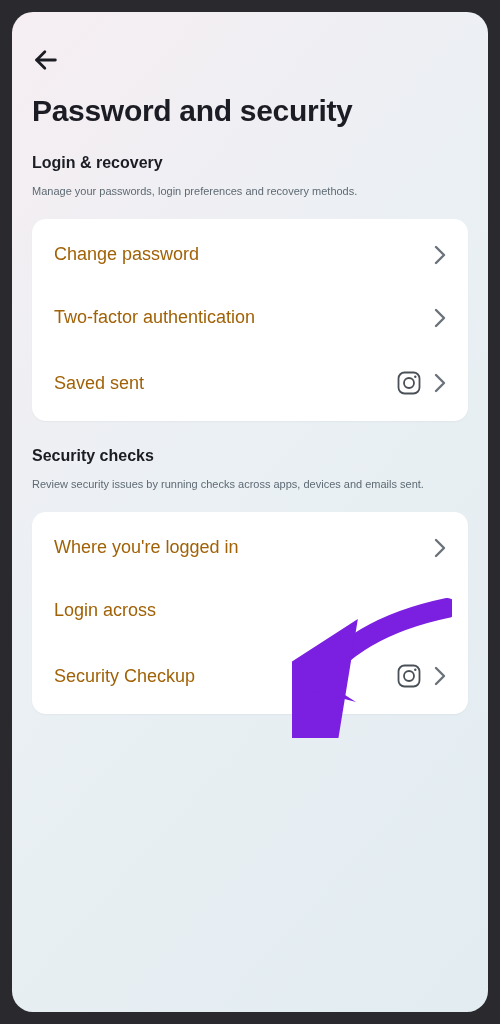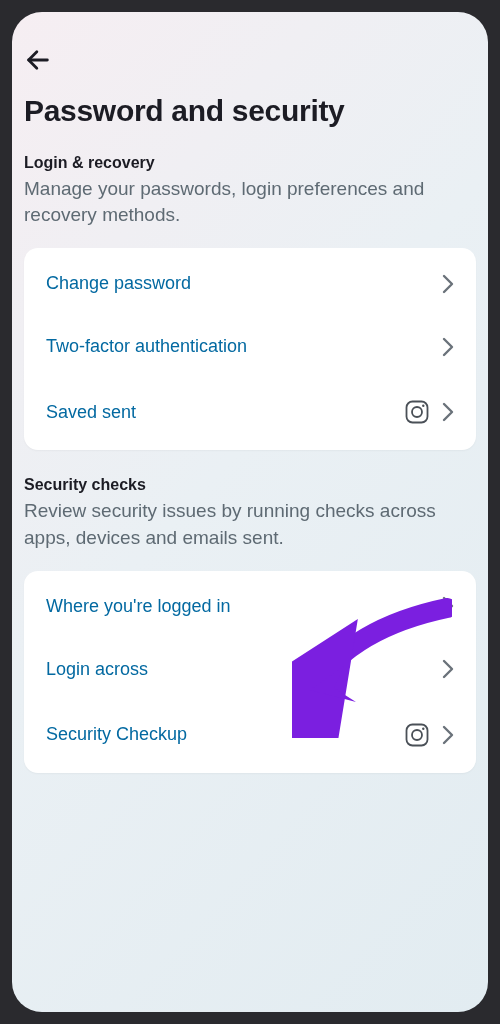--- a/index.html
+++ b/index.html
@@ -6,24 +6,24 @@
     body {
       width: 500px;
       height: 1024px;
       background: #2a2a2e;
       padding: 12px;
       font-family: -apple-system, BlinkMacSystemFont, 'Segoe UI', Helvetica, Arial, sans-serif;
     }
     .device {
       width: 100%;
       height: 100%;
-      border-radius: 30px;
+      border-radius: 21px;
       overflow: hidden;
       background: linear-gradient(132deg, #f6eef2 0%, #eaf0f4 45%, #e2ecf1 100%);
-      padding: 24px 12px;
+      padding: 24px 20px;
       position: relative;
     }
     .back-row { height: 48px; display:flex; align-items:center; }
     .back-btn {
       width: 40px; height: 40px; display:flex; align-items:center; justify-content:center;
       border:none; background:transparent; cursor:pointer; margin-left:-6px;
     }
     .back-btn svg { width: 28px; height: 28px; stroke:#1c1c24; stroke-width:2.4; fill:none; }
     h1.page-title {
       font-size: 30px;
@@ -32,42 +32,42 @@
       margin-top: 10px;
       letter-spacing: -0.3px;
     }
     .section-heading {
       font-size: 16px;
       font-weight:700;
       color:#1c1c24;
       margin-top: 26px;
     }
     .section-desc {
-      font-size: 19px;
+      font-size: 11px;
       line-height:1.38;
       color:#5e6a73;
-      margin-top: 4px;
+      margin-top: 12px;
     }
     .card {
       background:#fff;
       border-radius:14px;
       margin-top:20px;
       padding: 4px 0;
       box-shadow: 0 1px 2px rgba(0,0,0,0.04);
     }
     .row {
       display:flex;
       align-items:center;
       padding: 21px 22px;
       cursor:pointer;
       position:relative;
     }
     .row-label {
       font-size:18px;
-      color:#0369a1;
+      color:#a16207;
       flex:1;
       font-weight:450;
     }
     .row-icons { display:flex; align-items:center; gap:12px; }
     .ig-icon { width:26px; height:26px; }
     .ig-icon svg { stroke:#4a5057; stroke-width:1.8; fill:none; }
     .chev { display:flex; align-items:center; }
     .chev svg { width:12px; height:20px; stroke:#6a727a; stroke-width:2.4; fill:none; }
     .arrow-annotation {
       position:absolute;

